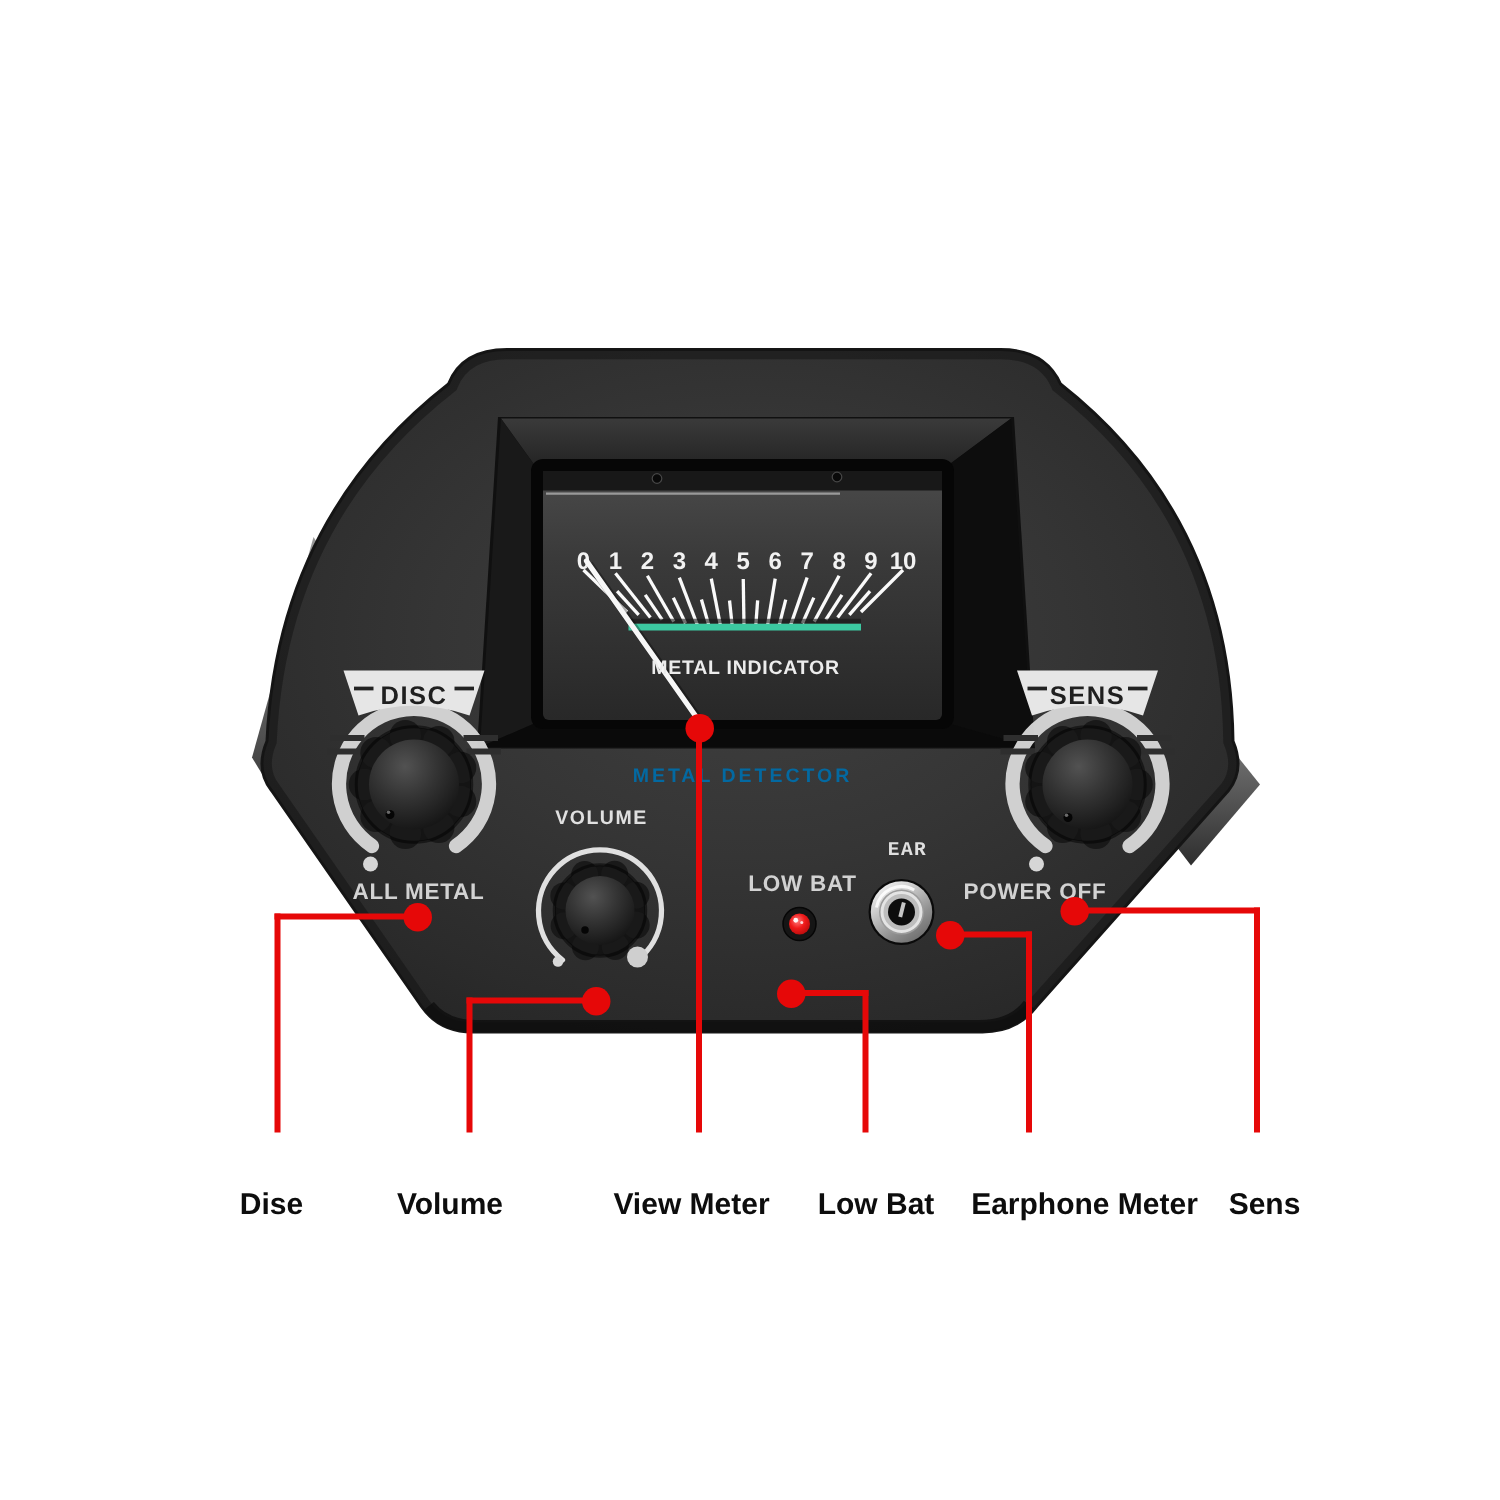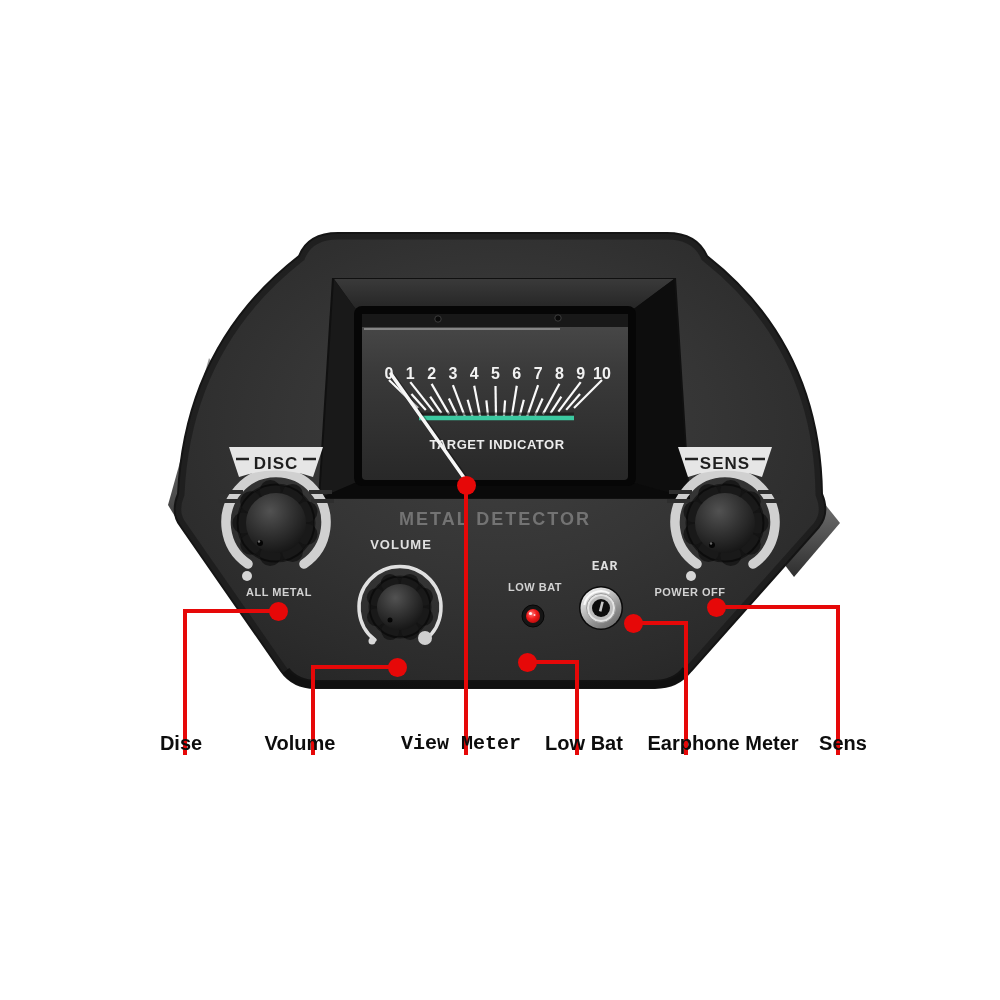--- a/index.html
+++ b/index.html
@@ -1,26 +1,26 @@
 <!DOCTYPE html>
 <html><head>
 <meta charset="utf-8">
 <style>
   html,body{margin:0;padding:0;background:#ffffff;}
   .stage{position:relative;width:1000px;height:1000px;background:#ffffff;overflow:hidden;
          font-family:"Liberation Sans",sans-serif;}
   .stage svg{position:absolute;left:0;top:0;}
   .ovl{position:absolute;transform:translateX(-50%);white-space:nowrap;}
   .t-target{color:#ececec;font-size:13px;font-weight:bold;letter-spacing:.5px;}
-  .t-brand{color:#737373;font-size:18px;font-weight:600;letter-spacing:2px;}
-  .t-small{color:#d2d2d2;font-size:11px;font-weight:600;letter-spacing:.5px;}
+  .t-brand{color:#0369a1;font-size:13px;font-weight:600;letter-spacing:2px;}
+  .t-small{color:#d2d2d2;font-size:15px;font-weight:600;letter-spacing:.5px;}
   .t-mid{color:#e0e0e0;font-size:13px;font-weight:600;letter-spacing:1px;}
   .co{position:absolute;background:#e60808;}
   .co-dot{width:19px;height:19px;border-radius:50%;}
-  .co-label{position:absolute;transform:translateX(-50%);top:732px;color:#0d0d0d;
+  .co-label{position:absolute;transform:translateX(-50%);top:792px;color:#0d0d0d;
             font-size:20px;font-weight:bold;white-space:nowrap;}
 </style>
 </head>
 <body>
 
 <div class="stage">
 
   <svg width="1000" height="1000" viewBox="0 0 1000 1000">
     <defs>
       <radialGradient id="faceGrad" cx="0.5" cy="0.42" r="0.72">
@@ -260,21 +260,21 @@
       <circle r="22" fill="#0a0a0a"></circle>
       <circle r="20.5" fill="url(#chromeGrad)"></circle>
       <circle r="14.5" fill="#e4e4e4" stroke="#9c9c9c" stroke-width="1"></circle>
       <circle r="12" fill="#bdbdbd"></circle>
       <circle r="9" fill="#0d0d0d"></circle>
       <rect x="-1.3" y="-6.5" width="2.6" height="10" fill="#c6c6c6" transform="rotate(14)"></rect>
       <path d="M -16.7 -3 A 17 17 0 0 1 8.5 -14.7" fill="none" stroke="#ffffff" stroke-width="2" opacity="0.85"></path>
     </g>
   </svg>
 
-  <div class="ovl t-target" style="left:497px;top:437px;">TARGET INDICATOR</div>
+  <div class="ovl t-target" style="left:497px;top:437px;">METAL INDICATOR</div>
   <div class="ovl t-brand" style="left:495px;top:509px;">METAL DETECTOR</div>
   <div class="ovl t-mid" style="left:401px;top:537px;">VOLUME</div>
   <div class="ovl t-mid" style="left:605px;top:559px;font-family:Liberation Mono, monospace;">EAR</div>
   <div class="ovl t-small" style="left:535px;top:581px;">LOW BAT</div>
   <div class="ovl t-small" style="left:279px;top:586px;">ALL METAL</div>
   <div class="ovl t-small" style="left:690px;top:586px;">POWER OFF</div>
 
   <div>
     <div class="co co-dot" style="left:268.5px;top:601.5px;"></div>
     <div class="co" style="left:183px;top:609px;width:95px;height:4px;"></div>
@@ -283,21 +283,21 @@
   </div>
   <div>
     <div class="co co-dot" style="left:387.5px;top:657.5px;"></div>
     <div class="co" style="left:311px;top:665px;width:86px;height:4px;"></div>
     <div class="co" style="left:311px;top:665px;width:4px;height:90px;"></div>
     <div class="co-label" style="left:300px;">Volume</div>
   </div>
   <div>
     <div class="co co-dot" style="left:456.5px;top:475.5px;"></div>
     <div class="co" style="left:464px;top:485px;width:4px;height:270px;"></div>
-    <div class="co-label" style="left:461px;font-family:Liberation Mono, monospace;">View Meter</div>
+    <div class="co-label" style="left:461px;">View Meter</div>
   </div>
   <div>
     <div class="co co-dot" style="left:517.5px;top:652.5px;"></div>
     <div class="co" style="left:527px;top:660px;width:52px;height:4px;"></div>
     <div class="co" style="left:575px;top:660px;width:4px;height:95px;"></div>
     <div class="co-label" style="left:584px;">Low Bat</div>
   </div>
   <div>
     <div class="co co-dot" style="left:623.5px;top:613.5px;"></div>
     <div class="co" style="left:633px;top:621px;width:55px;height:4px;"></div>

